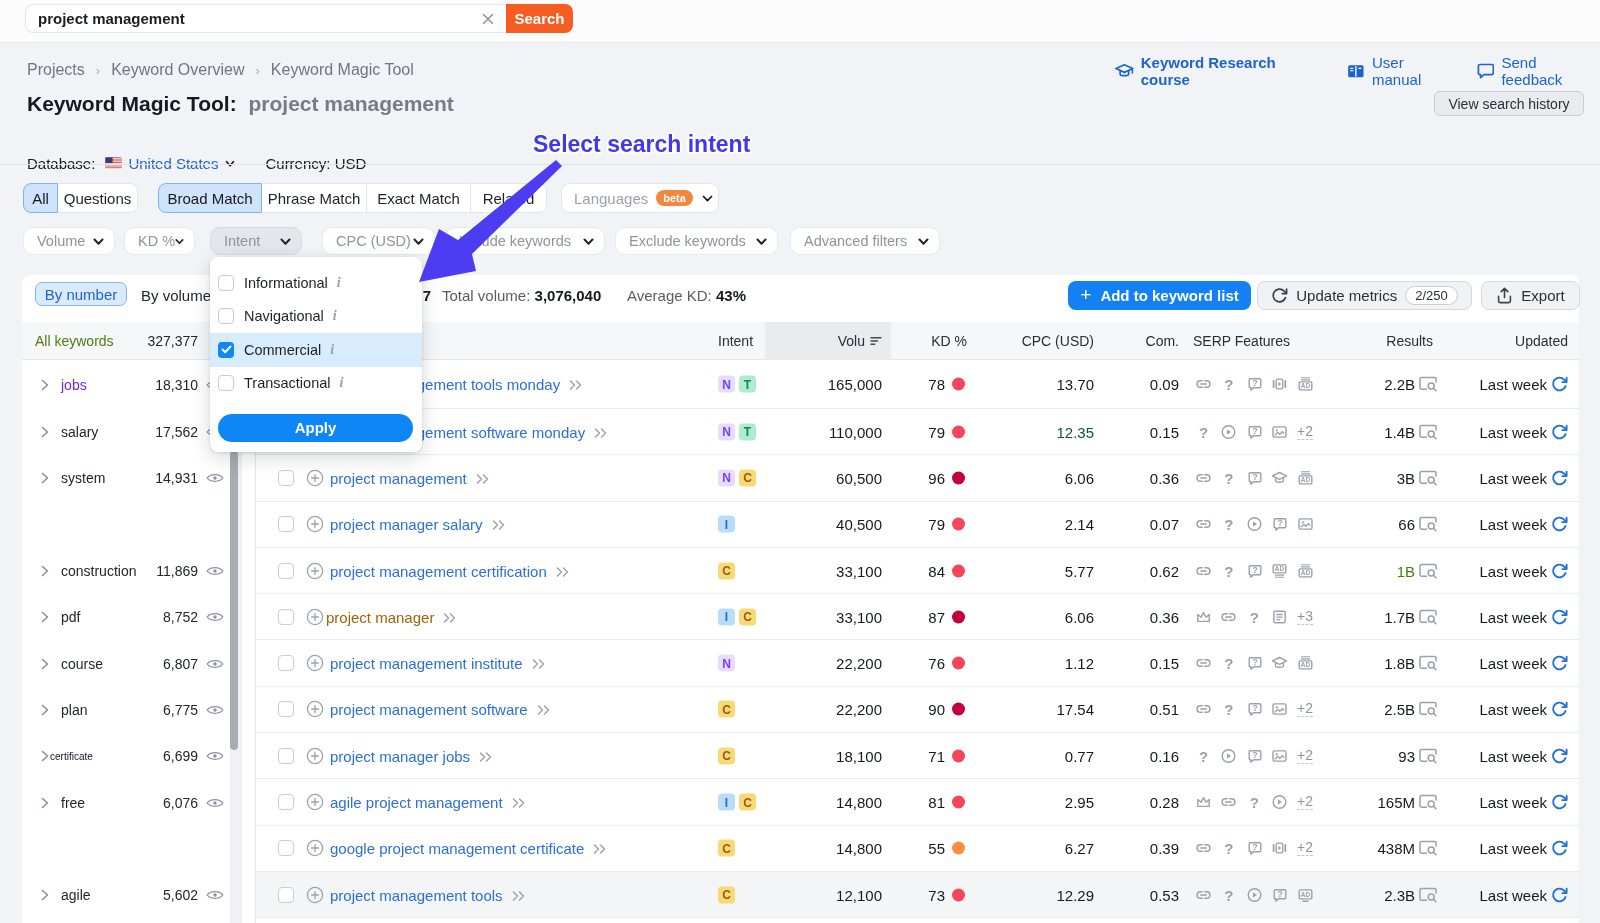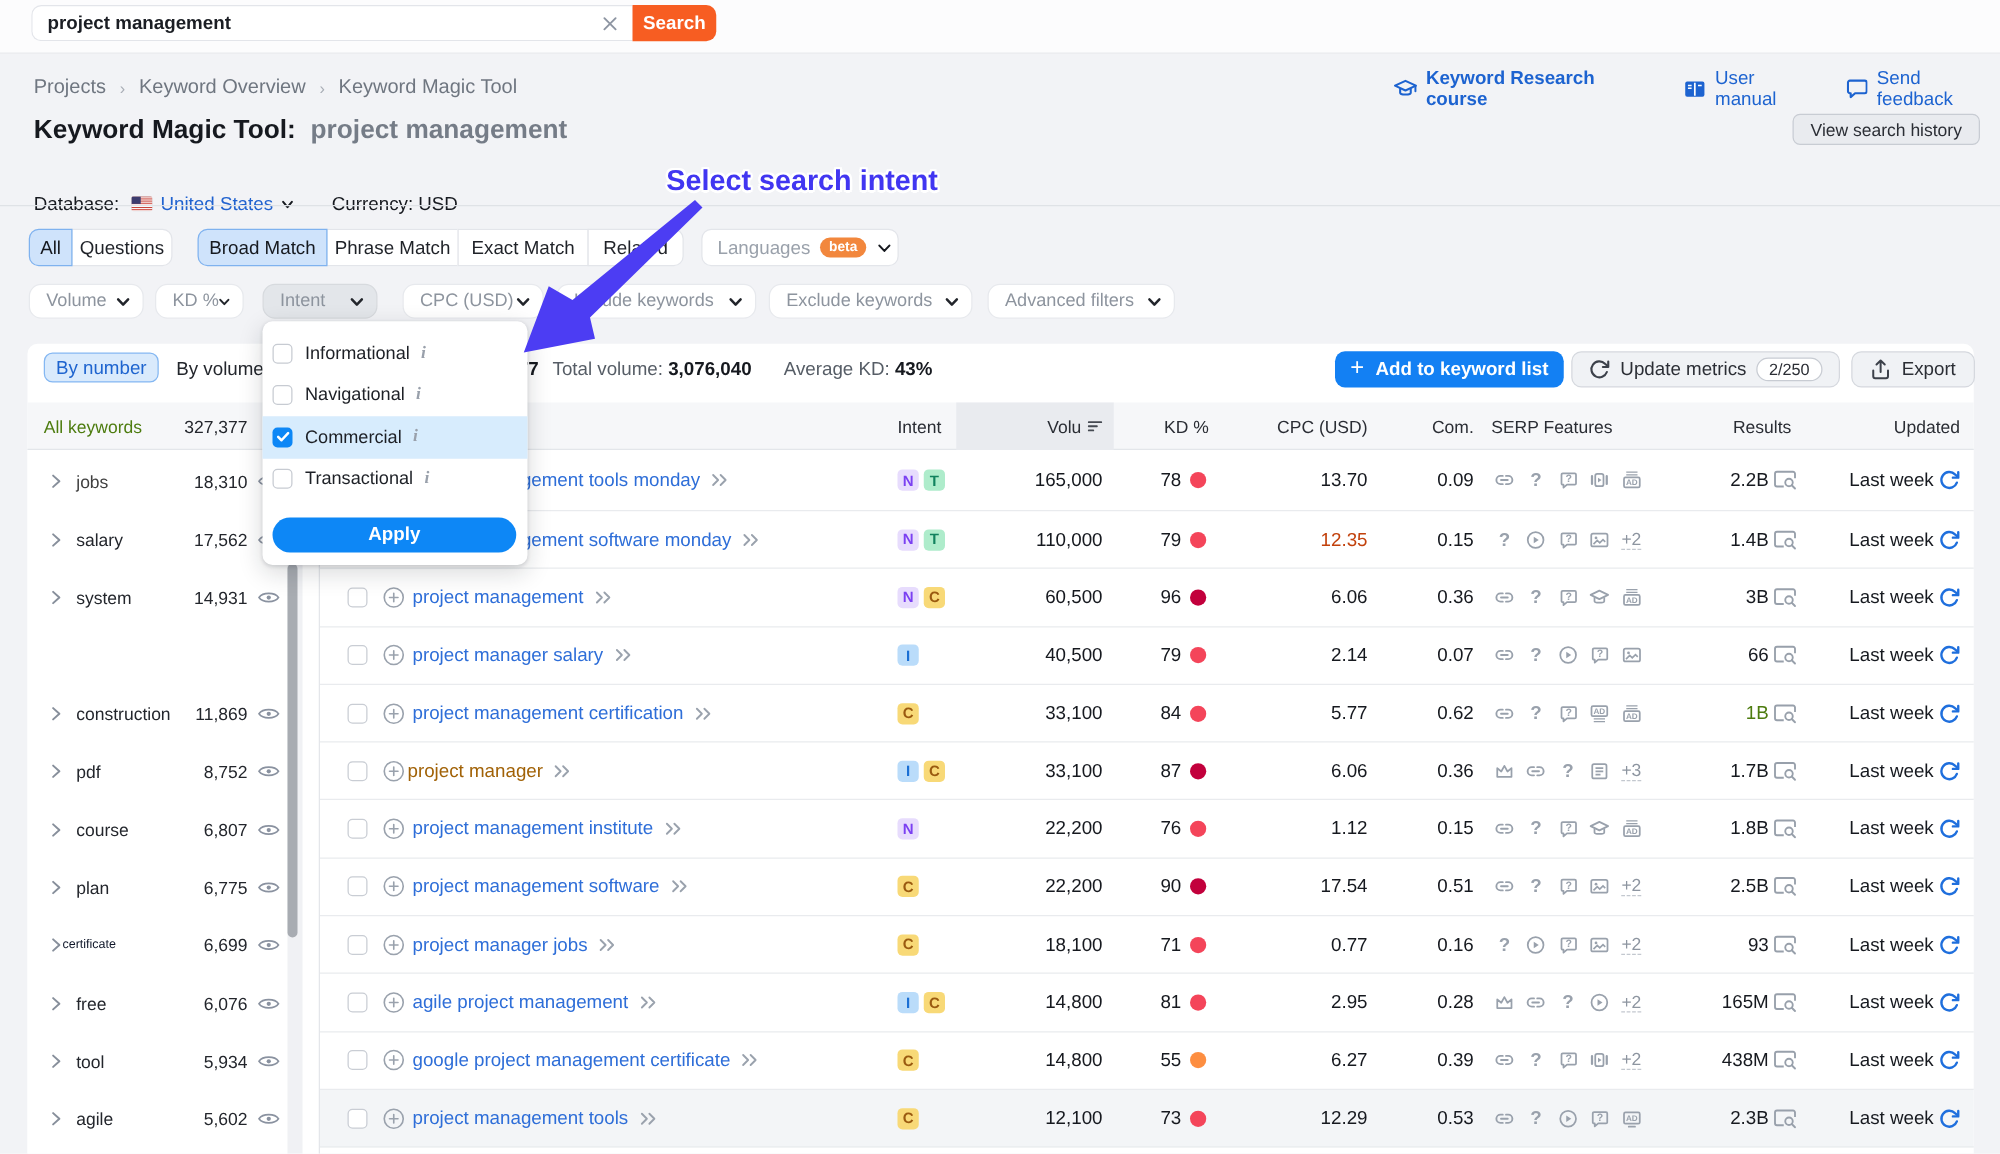--- a/index.html
+++ b/index.html
@@ -199,21 +199,21 @@
 <div class="abs" style="left:1193px;top:333px;font-size:14px;color:#2a2d34;">SERP Features</div>
 <div class="abs" style="left:1333px;top:333px;width:100px;text-align:right;font-size:14px;color:#2a2d34;">Results</div>
 <div class="abs" style="left:1468px;top:333px;width:100px;text-align:right;font-size:14px;color:#2a2d34;">Updated</div>
 <div class="abs" style="left:22px;top:360px;width:233px;height:563px;background:#fff;">
     <div style="position:absolute;left:0;top:0.0px;width:233px;height:49.0px;">
       <span style="position:absolute;left:19px;top:50%;transform:translateY(-50%);display:flex;">
         <svg width="8" height="12" viewBox="0 0 8 12" style="">
           <path d="M1.5 1.5 L6.5 6 1.5 10.5" fill="none" stroke="#878f9b" stroke-width="1.6" stroke-linecap="round" stroke-linejoin="round"></path>
         </svg>
       </span>
-      <span style="position:absolute;left:39px;top:50%;transform:translateY(-50%);font-size:14px;color:#404040;">jobs</span>
+      <span style="position:absolute;left:39px;top:50%;transform:translateY(-50%);font-size:14px;color:#6d28d9;">jobs</span>
       <span style="position:absolute;right:57px;top:50%;transform:translateY(-50%);font-size:14px;color:#23262c;">18,310</span>
       <span style="position:absolute;left:184px;top:50%;transform:translateY(-50%);display:flex;">
         <svg width="18" height="12" viewBox="0 0 18 12" style="">
           <path d="M1.2 6 C4.2 1.6 13.8 1.6 16.8 6 C13.8 10.4 4.2 10.4 1.2 6 z" fill="none" stroke="#8a92a0" stroke-width="1.3"></path>
           <circle cx="9" cy="6" r="1.7" fill="#8a92a0"></circle>
         </svg>
       </span>
     </div>
     <div style="position:absolute;left:0;top:49.0px;width:233px;height:46.3px;">
       <span style="position:absolute;left:19px;top:50%;transform:translateY(-50%);display:flex;">
@@ -321,35 +321,20 @@
       </span>
     </div>
     <div style="position:absolute;left:0;top:419.4px;width:233px;height:46.3px;">
       <span style="position:absolute;left:19px;top:50%;transform:translateY(-50%);display:flex;">
         <svg width="8" height="12" viewBox="0 0 8 12" style="">
           <path d="M1.5 1.5 L6.5 6 1.5 10.5" fill="none" stroke="#878f9b" stroke-width="1.6" stroke-linecap="round" stroke-linejoin="round"></path>
         </svg>
       </span>
       <span style="position:absolute;left:39px;top:50%;transform:translateY(-50%);font-size:14px;color:#23262c;">free</span>
       <span style="position:absolute;right:57px;top:50%;transform:translateY(-50%);font-size:14px;color:#23262c;">6,076</span>
-      <span style="position:absolute;left:184px;top:50%;transform:translateY(-50%);display:flex;">
-        <svg width="18" height="12" viewBox="0 0 18 12" style="">
-          <path d="M1.2 6 C4.2 1.6 13.8 1.6 16.8 6 C13.8 10.4 4.2 10.4 1.2 6 z" fill="none" stroke="#8a92a0" stroke-width="1.3"></path>
-          <circle cx="9" cy="6" r="1.7" fill="#8a92a0"></circle>
-        </svg>
-      </span>
-    </div>
-    <div style="position:absolute;left:0;top:465.7px;width:233px;height:46.3px;">
-      <span style="position:absolute;left:19px;top:50%;transform:translateY(-50%);display:flex;">
-        <svg width="8" height="12" viewBox="0 0 8 12" style="">
-          <path d="M1.5 1.5 L6.5 6 1.5 10.5" fill="none" stroke="#878f9b" stroke-width="1.6" stroke-linecap="round" stroke-linejoin="round"></path>
-        </svg>
-      </span>
-      <span style="position:absolute;left:39px;top:50%;transform:translateY(-50%);font-size:14px;color:#23262c;">tool</span>
-      <span style="position:absolute;right:57px;top:50%;transform:translateY(-50%);font-size:14px;color:#23262c;">5,934</span>
       <span style="position:absolute;left:184px;top:50%;transform:translateY(-50%);display:flex;">
         <svg width="18" height="12" viewBox="0 0 18 12" style="">
           <path d="M1.2 6 C4.2 1.6 13.8 1.6 16.8 6 C13.8 10.4 4.2 10.4 1.2 6 z" fill="none" stroke="#8a92a0" stroke-width="1.3"></path>
           <circle cx="9" cy="6" r="1.7" fill="#8a92a0"></circle>
         </svg>
       </span>
     </div>
     <div style="position:absolute;left:0;top:512.0px;width:233px;height:46.3px;">
       <span style="position:absolute;left:19px;top:50%;transform:translateY(-50%);display:flex;">
         <svg width="8" height="12" viewBox="0 0 8 12" style="">
@@ -445,21 +430,21 @@
       <span style="position:absolute;left:74px;top:50%;transform:translateY(-50%);font-size:15px;color:#2e6ed8;white-space:nowrap;">project management software monday<span style="display:inline-flex;margin-left:9px;vertical-align:-1px;">
           <svg width="14" height="11" viewBox="0 0 14 11" style="">
             <path d="M1.5 1.5 L5.5 5.5 1.5 9.5 M7.5 1.5 L11.5 5.5 7.5 9.5" fill="none" stroke="#9aa2ad" stroke-width="1.5" stroke-linecap="round" stroke-linejoin="round"></path>
           </svg>
         </span></span>
       <span style="position:absolute;left:462px;top:50%;transform:translateY(-50%);width:17px;height:17px;background:#e7dcfd;color:#7b40f2;font-size:12px;font-weight:700;border-radius:4px;display:flex;align-items:center;justify-content:center;">N</span>
       <span style="position:absolute;left:483px;top:50%;transform:translateY(-50%);width:17px;height:17px;background:#aeeccb;color:#11825e;font-size:12px;font-weight:700;border-radius:4px;display:flex;align-items:center;justify-content:center;">T</span>
       <span style="position:absolute;left:526px;width:100px;text-align:right;top:50%;transform:translateY(-50%);font-size:15px;color:#16191f;">110,000</span>
       <span style="position:absolute;left:589px;width:100px;text-align:right;top:50%;transform:translateY(-50%);font-size:15px;color:#16191f;">79</span>
       <span style="position:absolute;left:696px;top:50%;transform:translateY(-50%);width:13px;height:13px;border-radius:50%;background:#f4455a;"></span>
-      <span style="position:absolute;left:738px;width:100px;text-align:right;top:50%;transform:translateY(-50%);font-size:15px;color:#c2410c;">12.35</span>
+      <span style="position:absolute;left:738px;width:100px;text-align:right;top:50%;transform:translateY(-50%);font-size:15px;color:#14532d;">12.35</span>
       <span style="position:absolute;left:823px;width:100px;text-align:right;top:50%;transform:translateY(-50%);font-size:15px;color:#16191f;">0.15</span>
       <span style="position:absolute;left:939px;top:50%;transform:translateY(-50%);display:flex;align-items:center;justify-content:center;width:17px;">
         <span style="font-size:15px;font-weight:700;color:#99a1ac;line-height:17px;display:inline-block;width:12px;text-align:center">?</span>
       </span>
       <span style="position:absolute;left:964.4px;top:50%;transform:translateY(-50%);display:flex;align-items:center;justify-content:center;width:17px;">
         <svg width="17" height="17" viewBox="0 0 17 17" style="">
           <circle cx="8.5" cy="8.5" r="6.3" fill="none" stroke="#99a1ac" stroke-width="1.4"></circle>
           <path d="M7 5.9 l4 2.6-4 2.6z" fill="#99a1ac"></path>
         </svg>
       </span>

